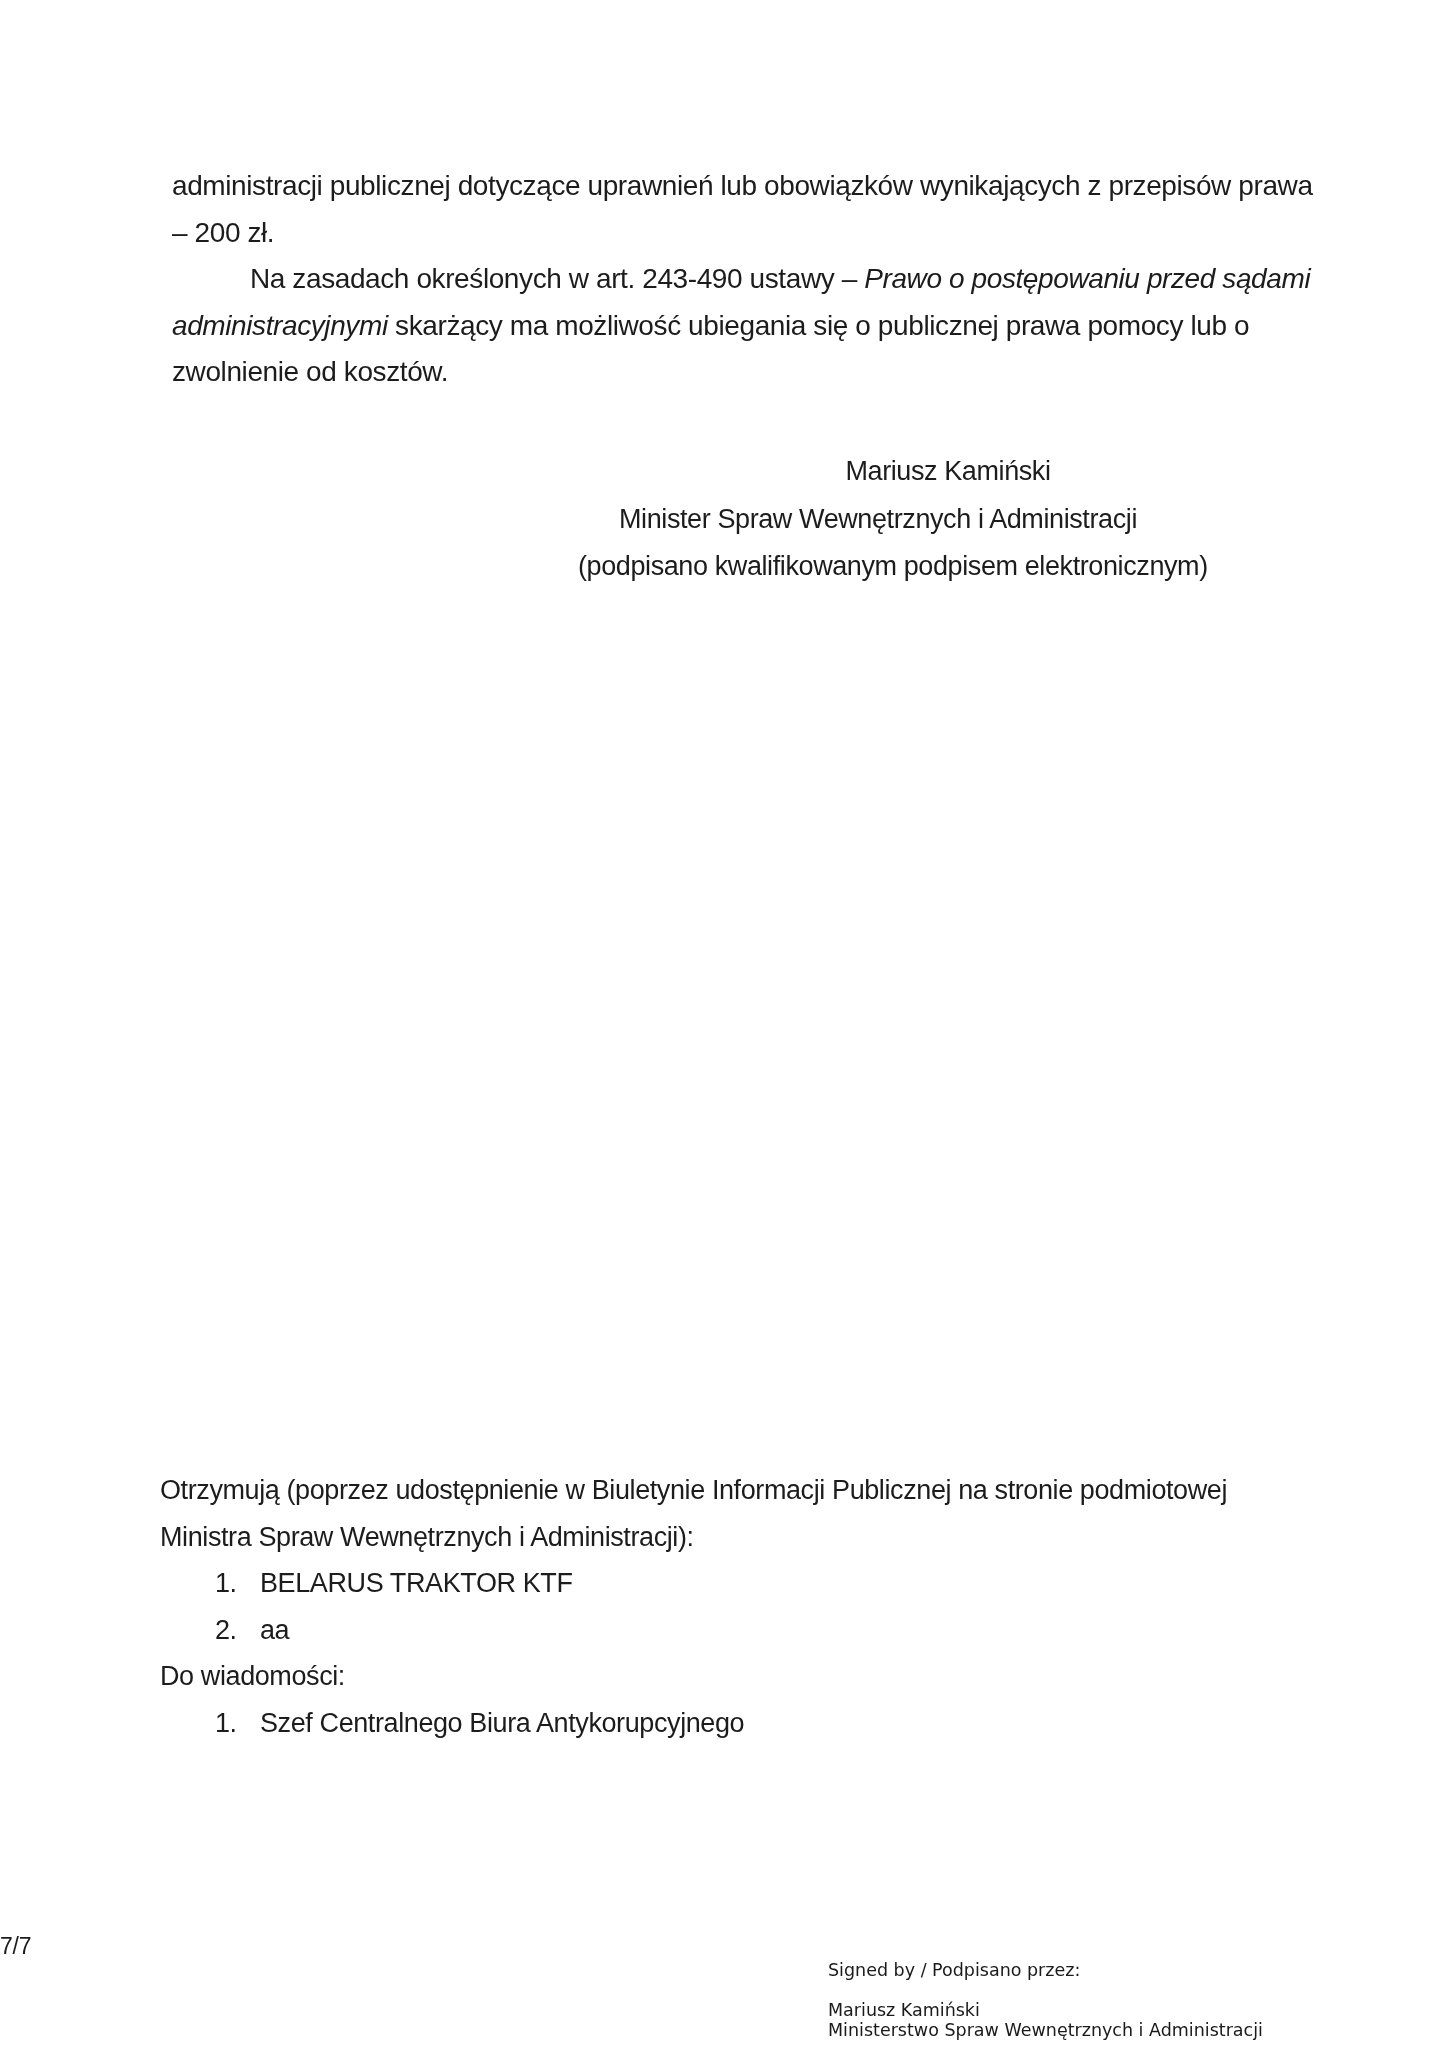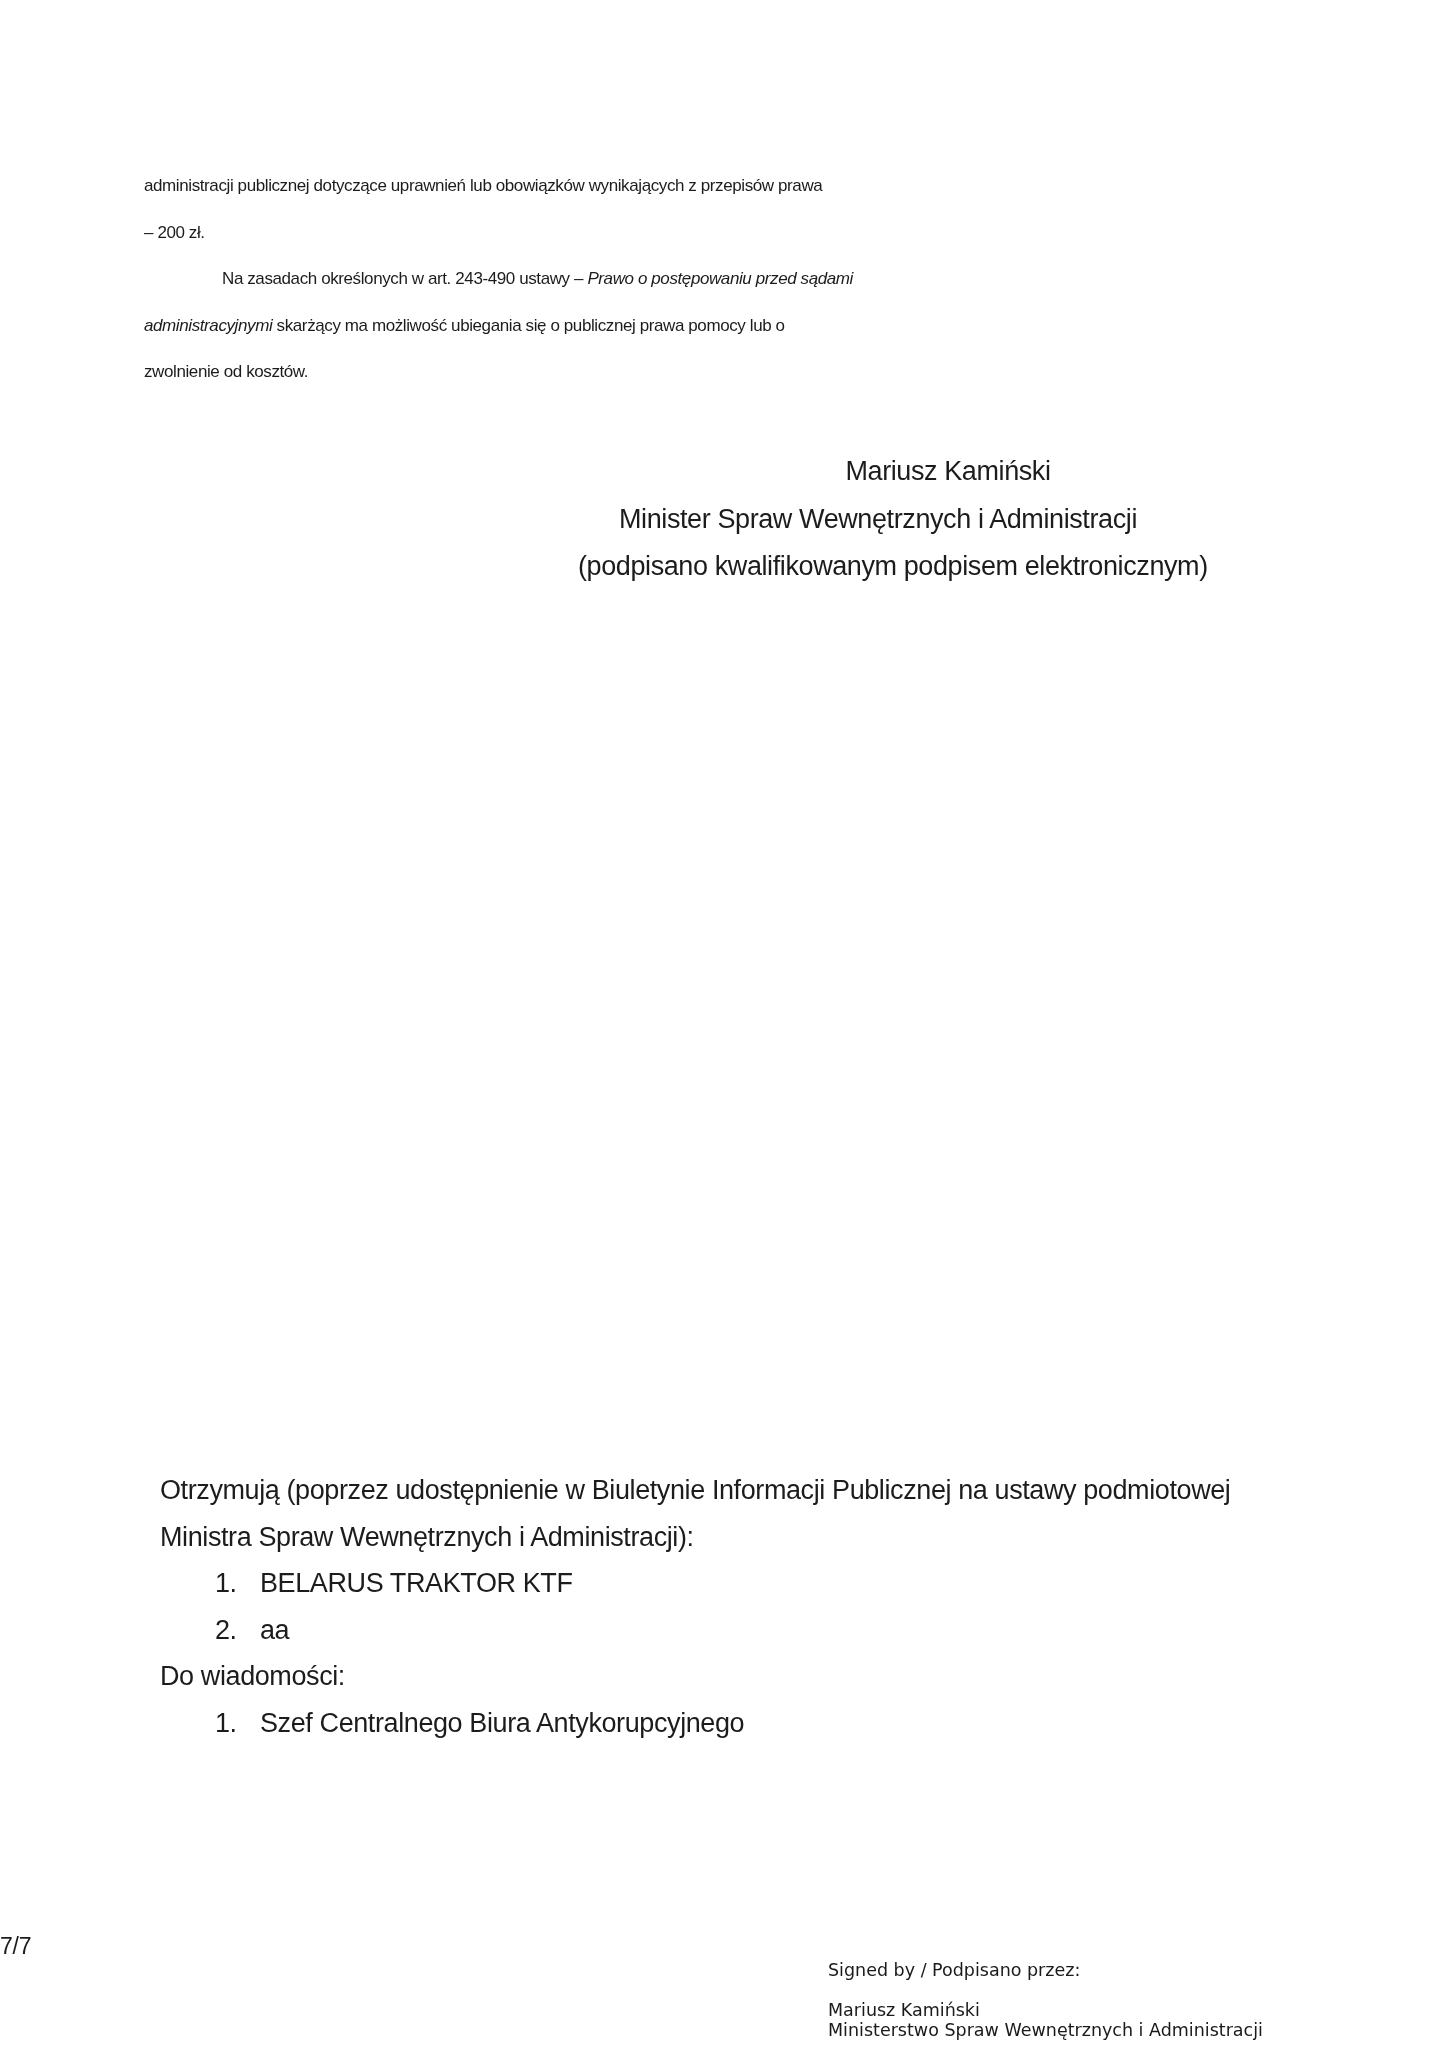--- a/index.html
+++ b/index.html
@@ -6,22 +6,22 @@
   .page {
     position:relative;
     width:1448px; height:2048px;
     margin:0 auto;
     background:#ffffff;
     color:#1c1c1c;
     font-family:"Liberation Sans", sans-serif;
     overflow:hidden;
   }
   .bodytext {
-    position:absolute; left:144px; top:163px; width:1145px;
-    font-size:17px; line-height:46.5px; letter-spacing:-0.4px;
+    position:absolute; left:172px; top:163px; width:1145px;
+    font-size:28px; line-height:46.5px; letter-spacing:-0.4px;
   }
   .line { white-space:nowrap; }
   .indent { padding-left:78px; }
   .italic { font-style:italic; }
   .sig-block {
     position:absolute; top:448px; left:578px; width:600px;
     text-align:center; font-size:27px; line-height:47.5px; letter-spacing:-0.4px;
   }
   .sig-name { position:relative; left:70px; }
   .dist-block {
@@ -70,21 +70,21 @@
   </div>
 
   <div class="sig-block">
     <div class="line sig-name">Mariusz Kamiński</div>
     <div class="line">Minister Spraw Wewnętrznych i Administracji</div>
     <div class="line">(podpisano kwalifikowanym podpisem elektronicznym)</div>
   </div>
 
   <div class="dist-block">
     <div class="line">
-      <span class="u">Otrzymują</span><span> (poprzez udostępnienie w Biuletynie Informacji Publicznej na ustawy podmiotowej</span>
+      <span class="u">Otrzymują</span><span> (poprzez udostępnienie w Biuletynie Informacji Publicznej na stronie podmiotowej</span>
     </div>
     <div class="line">Ministra Spraw Wewnętrznych i Administracji):</div>
     <div class="line">
       <span class="num">1.</span><span>BELARUS TRAKTOR KTF</span>
     </div>
     <div class="line">
       <span class="num">2.</span><span>aa</span>
     </div>
     <div class="line">Do wiadomości:</div>
     <div class="line">

